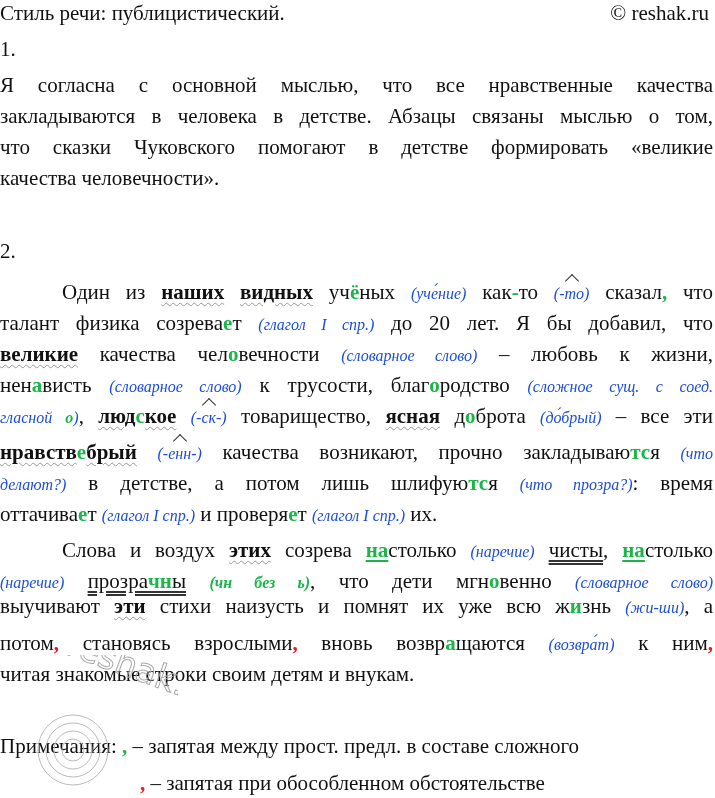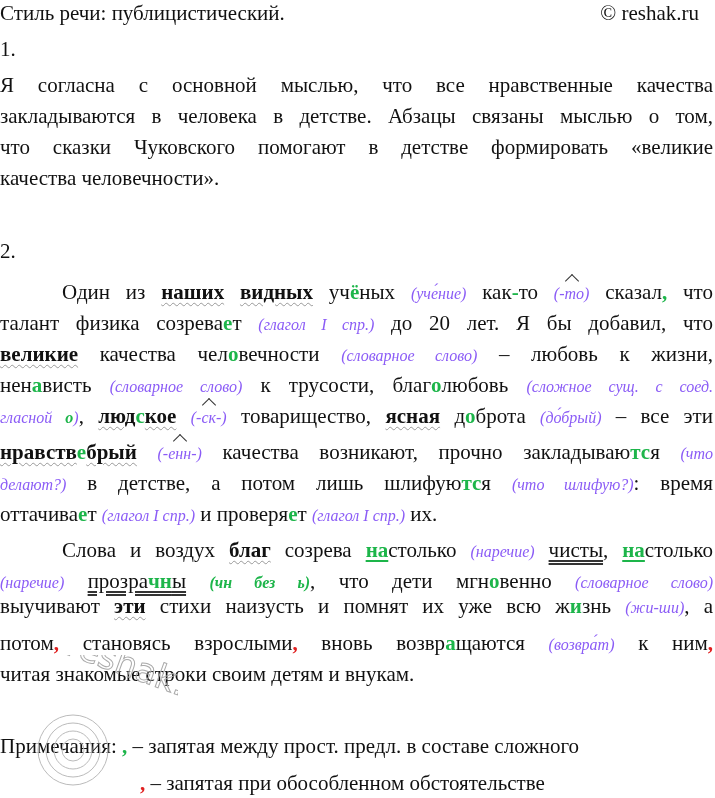--- a/index.html
+++ b/index.html
@@ -5,24 +5,24 @@
   html, body { margin: 0; padding: 0; background: #ffffff; }
   body {
     width: 715px; height: 798px; overflow: hidden; position: relative;
     font-family: "Liberation Serif", "DejaVu Serif", serif;
     color: #111;
     font-size: 21px;
   }
   .line { position: absolute; left: 0; white-space: nowrap; line-height: 26px; }
   .justify { text-align: justify; text-align-last: justify; width: 713px; }
   .hdr-left { top: 0px; }
-  .hdr-right { position: absolute; right: 16px; top: 0px; line-height: 26px; }
+  .hdr-right { position: absolute; right: 6px; top: 0px; line-height: 26px; }
   .g { color: #1db54a; font-weight: bold; }
   .r { color: #e02020; font-weight: bold; }
-  .it { font-style: italic; font-size: 16px; color: #8b5cf6; }
+  .it { font-style: italic; font-size: 16px; color: #1d4ed8; }
   .itg { font-style: italic; font-size: 16px; color: #1db54a; font-weight: bold; }
   .wavy { text-decoration: underline wavy #999; text-underline-offset: 3px; text-decoration-thickness: 1px; font-weight: bold; }
   .u2 { text-decoration: underline double #333; text-underline-offset: 3px; }
   .ug { text-decoration: underline #1db54a; text-decoration-thickness: 2px; text-underline-offset: 3px; }
   .arc { position: relative; display: inline-block; }
   .arc::before {
     content: ""; position: absolute; left: 50%; top: -7px; width: 14px; height: 8px;
     margin-left: -7px; border-left: 1px solid #333; border-top: 1px solid #333;
     transform: rotate(45deg); transform-origin: center; width: 9px; height: 9px; top: -5px; margin-left: -5px;
   }
@@ -43,31 +43,31 @@
 <div class="line" style="top:165px">качества человечности».</div>
 
 <div class="line" style="top:238px">2.</div>
 
 <div class="line justify" style="top:279px; padding-left:62px; width:651px"><span>Один из </span><span class="wavy">наших</span><span> </span><span class="wavy">видных</span><span> уч</span><span class="g">ё</span><span>ных </span><span class="it">(уче́ние)</span><span> как</span><span class="g">-</span><span>то </span><span class="it arc">(-то)</span><span> сказал</span><span class="g">,</span><span> что</span></div>
 
 <div class="line justify" style="top:310px"><span>талант физика созрева</span><span class="g">е</span><span>т </span><span class="it">(глагол I спр.)</span><span> до 20 лет. Я бы добавил, что</span></div>
 
 <div class="line justify" style="top:341px"><span class="wavy">великие</span><span> качества чел</span><span class="g">о</span><span>вечности </span><span class="it">(словарное слово)</span><span> – любовь к жизни,</span></div>
 
-<div class="line justify" style="top:372px"><span>нен</span><span class="g">а</span><span>висть </span><span class="it">(словарное слово)</span><span> к трусости, благ</span><span class="g">о</span><span>любовь </span><span class="it">(сложное сущ. с соед.</span></div>
+<div class="line justify" style="top:372px"><span>нен</span><span class="g">а</span><span>висть </span><span class="it">(словарное слово)</span><span> к трусости, благ</span><span class="g">о</span><span>родство </span><span class="it">(сложное сущ. с соед.</span></div>
 
 <div class="line justify" style="top:403px"><span class="it">гласной </span><span class="itg">о</span><span class="it">)</span><span>, </span><span class="wavy">люд</span><span class="g">с</span><span class="wavy">кое</span><span> </span><span class="it arc">(-ск-)</span><span> товарищество, </span><span class="wavy">ясная</span><span> д</span><span class="g">о</span><span>брота </span><span class="it">(до́брый)</span><span> – все эти</span></div>
 
 <div class="line justify" style="top:439px"><span class="wavy">нравств</span><span class="g">е</span><span class="wavy">брый</span><span> </span><span class="it arc">(-енн-)</span><span> качества возникают, прочно закладываю</span><span class="g">тс</span><span>я </span><span class="it">(что</span></div>
 
-<div class="line justify" style="top:470px"><span class="it">делают?)</span><span> в детстве, а потом лишь шлифую</span><span class="g">тс</span><span>я </span><span class="it">(что шлифую?)</span><span>: время</span></div>
+<div class="line justify" style="top:470px"><span class="it">делают?)</span><span> в детстве, а потом лишь шлифую</span><span class="g">тс</span><span>я </span><span class="it">(что прозра?)</span><span>: время</span></div>
 
 <div class="line" style="top:501px"><span>оттачива</span><span class="g">е</span><span>т </span><span class="it">(глагол I спр.)</span><span> и проверя</span><span class="g">е</span><span>т </span><span class="it">(глагол I спр.)</span><span> их.</span></div>
 
-<div class="line justify" style="top:537px; padding-left:62px; width:651px"><span>Слова и воздух </span><span class="wavy">благ</span><span> созрева </span><span class="g ug">на</span><span>столько </span><span class="it">(наречие)</span><span> </span><span class="u2">чисты</span><span>, </span><span class="g ug">на</span><span>столько</span></div>
+<div class="line justify" style="top:537px; padding-left:62px; width:651px"><span>Слова и воздух </span><span class="wavy">этих</span><span> созрева </span><span class="g ug">на</span><span>столько </span><span class="it">(наречие)</span><span> </span><span class="u2">чисты</span><span>, </span><span class="g ug">на</span><span>столько</span></div>
 
 <div class="line justify" style="top:568px"><span class="it">(наречие)</span><span> </span><span class="u2">прозра</span><span class="g u2">чн</span><span class="u2">ы</span><span> </span><span class="itg">(чн без ь)</span><span>, что дети мгн</span><span class="g">о</span><span>венно </span><span class="it">(словарное слово)</span></div>
 
 <div class="line justify" style="top:593px"><span>выучивают </span><span class="wavy">эти</span><span> стихи наизусть и помнят их уже всю ж</span><span class="g">и</span><span>знь </span><span class="it">(жи-ши)</span><span>, а</span></div>
 
 <div class="line justify" style="top:630px"><span>потом</span><span class="r">,</span><span> становясь взрослыми</span><span class="r">,</span><span> вновь возвр</span><span class="g">а</span><span>щаются </span><span class="it">(возвра́т)</span><span> к ним</span><span class="r">,</span></div>
 
 <div class="line" style="top:661px">читая знакомые строки своим детям и внукам.</div>
 
 <div class="line" style="top:733px"><span>Примечания: </span><span class="g">,</span><span> – запятая между прост. предл. в составе сложного</span></div>

